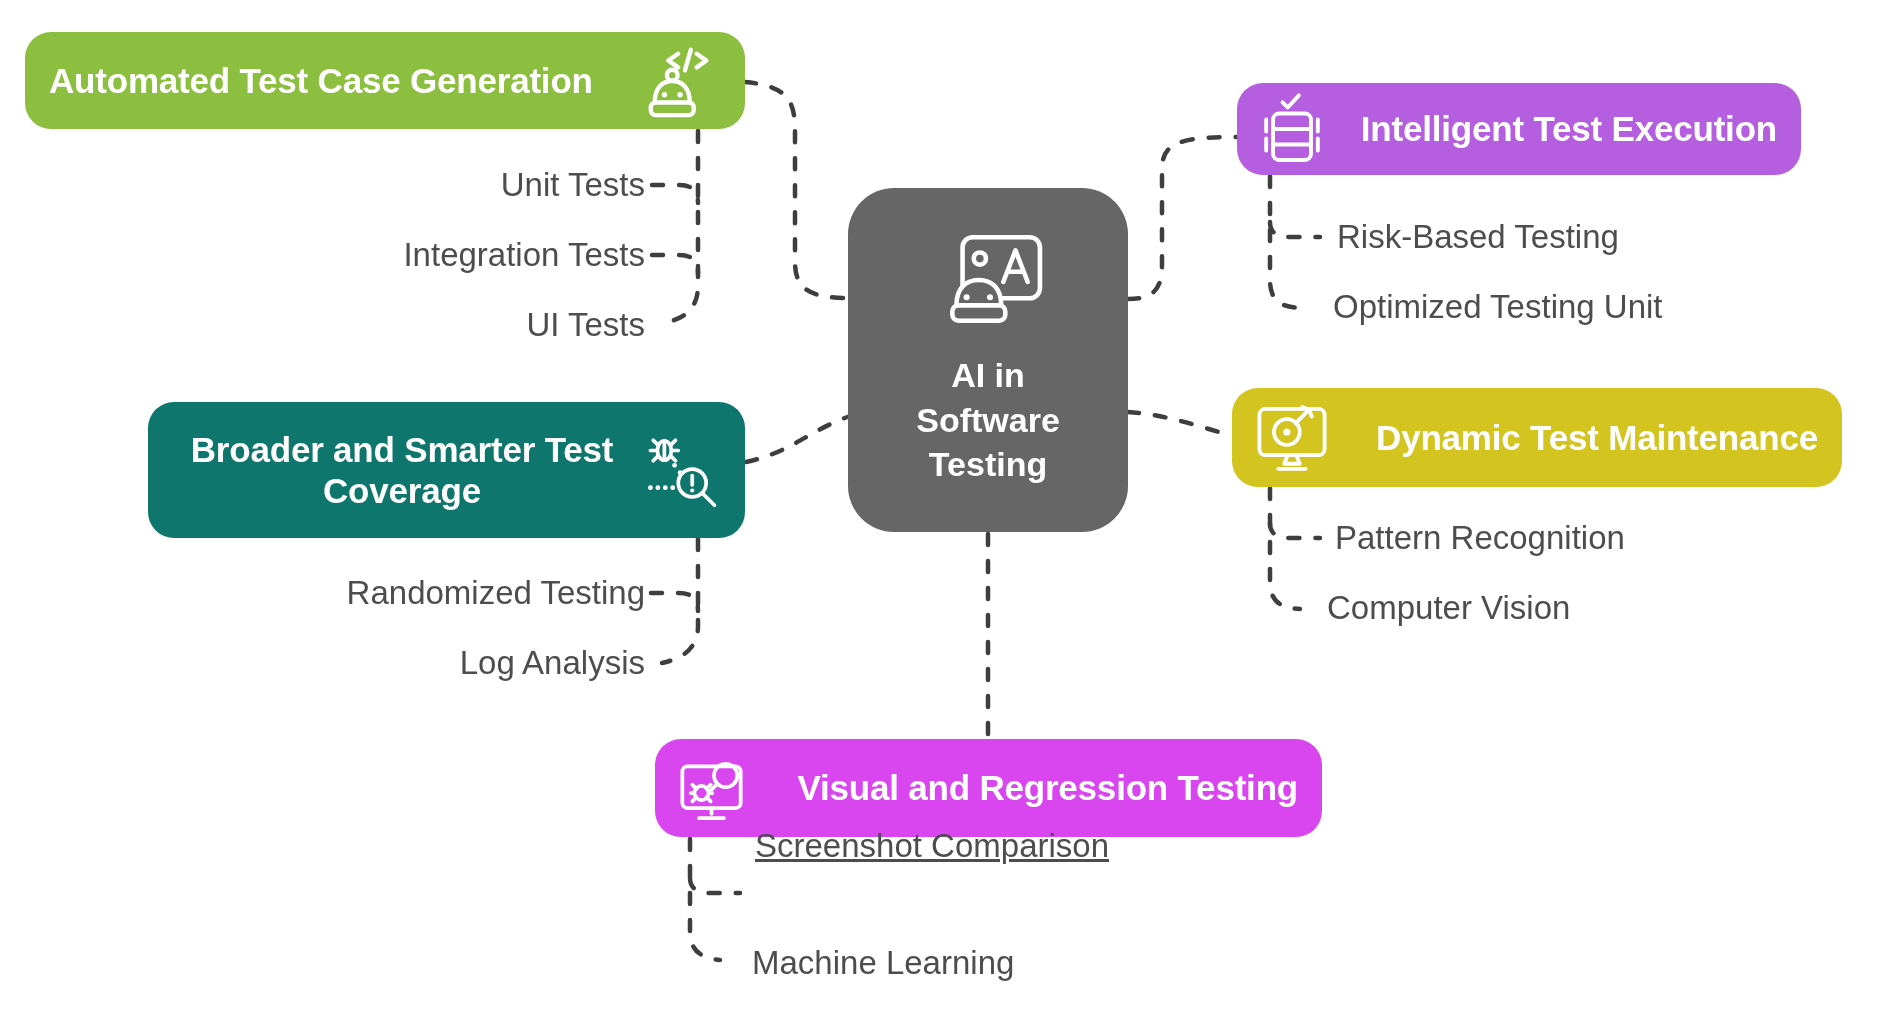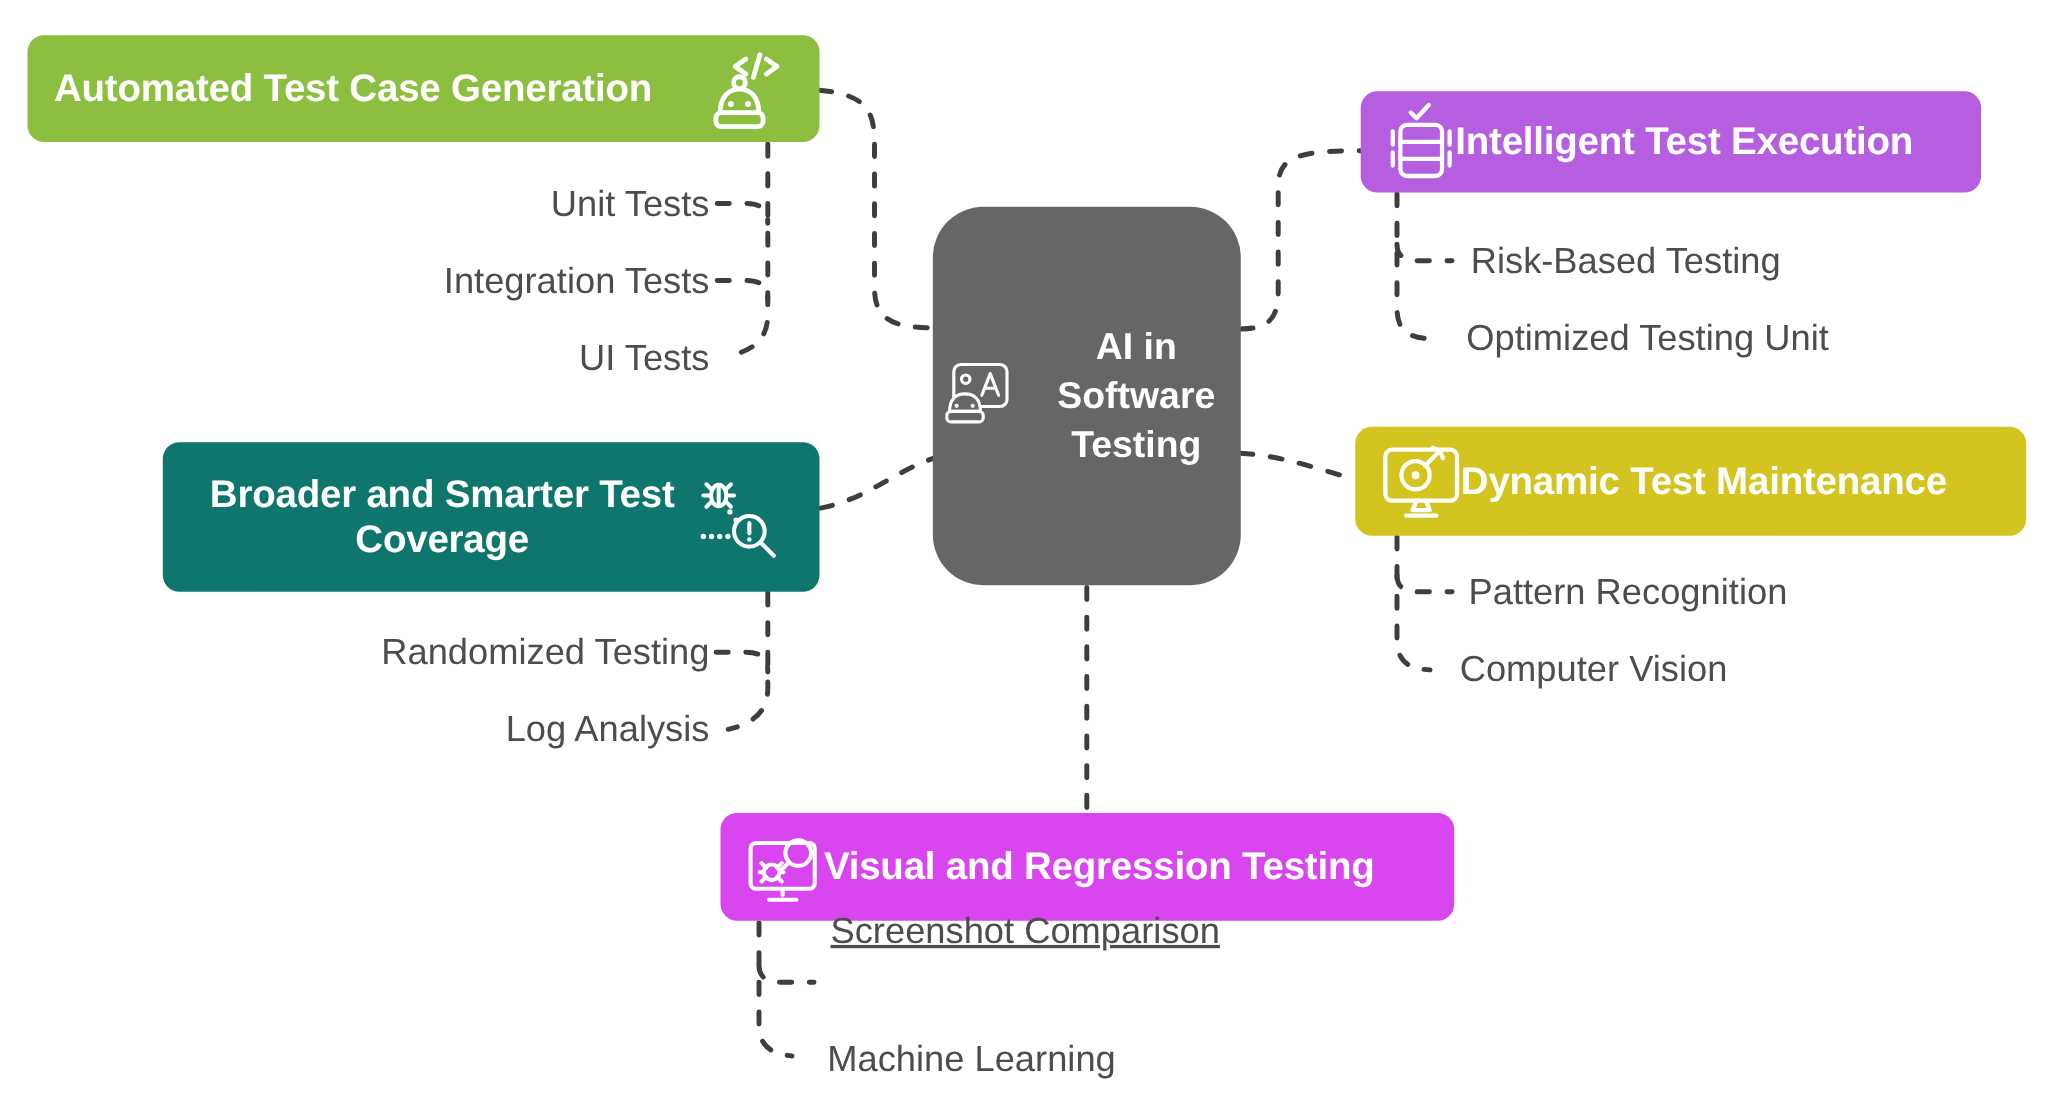--- a/index.html
+++ b/index.html
@@ -8,28 +8,28 @@
     width:1884px;height:1014px;
     background:#ffffff;
     overflow:hidden;
     font-family:"Liberation Sans","DejaVu Sans",sans-serif;
   }
   svg.wires{position:absolute;left:0;top:0;pointer-events:none;}
   .wire{fill:none;stroke:#3E3E3E;stroke-width:4.5;stroke-dasharray:11 16;stroke-linecap:round;}
 
   .node{position:absolute;box-sizing:border-box;display:flex;align-items:center;color:#fff;}
   .central{
-    flex-direction:row;justify-content:center;
+    flex-direction:column;justify-content:center;
     border-radius:46px;text-align:center;gap:20px;
   }
   .central-label{
     font-size:34px;font-weight:600;line-height:1.32;
     max-width:190px;color:#fff;
   }
-  .branch{border-radius:15px;padding:0 24px;}
+  .branch{border-radius:26px;padding:0 24px;justify-content:space-between;}
   .branch-title{
     font-size:35px;font-weight:600;letter-spacing:-0.2px;
     white-space:nowrap;color:#fff;flex:0 0 auto;
   }
   .branch.wrap .branch-title{white-space:normal;text-align:center;line-height:1.18;max-width:460px;flex:1;}
   .spacer{flex:1;}
   .bicon{flex:0 0 auto;display:block;}
 
   .child{
     position:absolute;transform:translateY(-50%);

